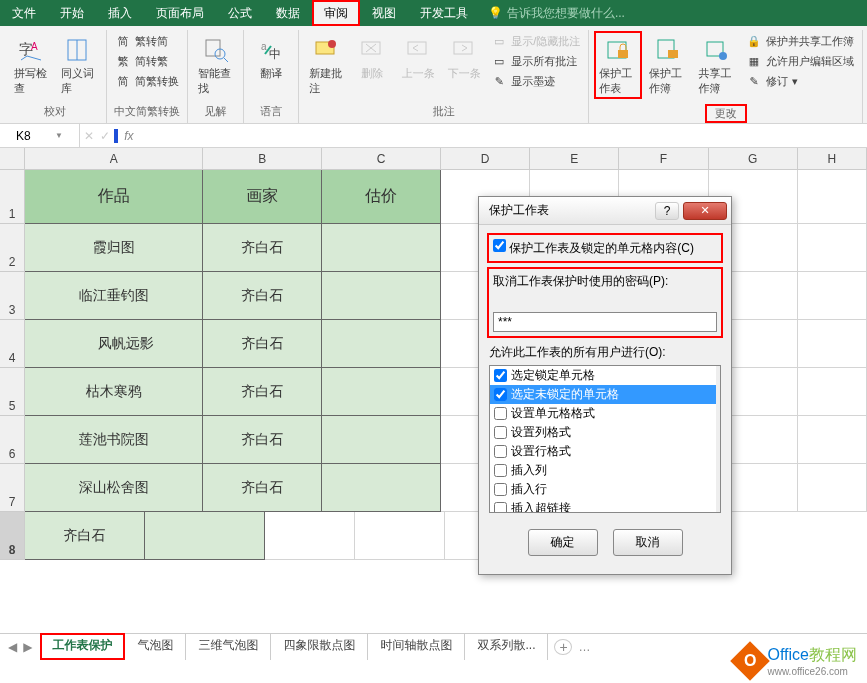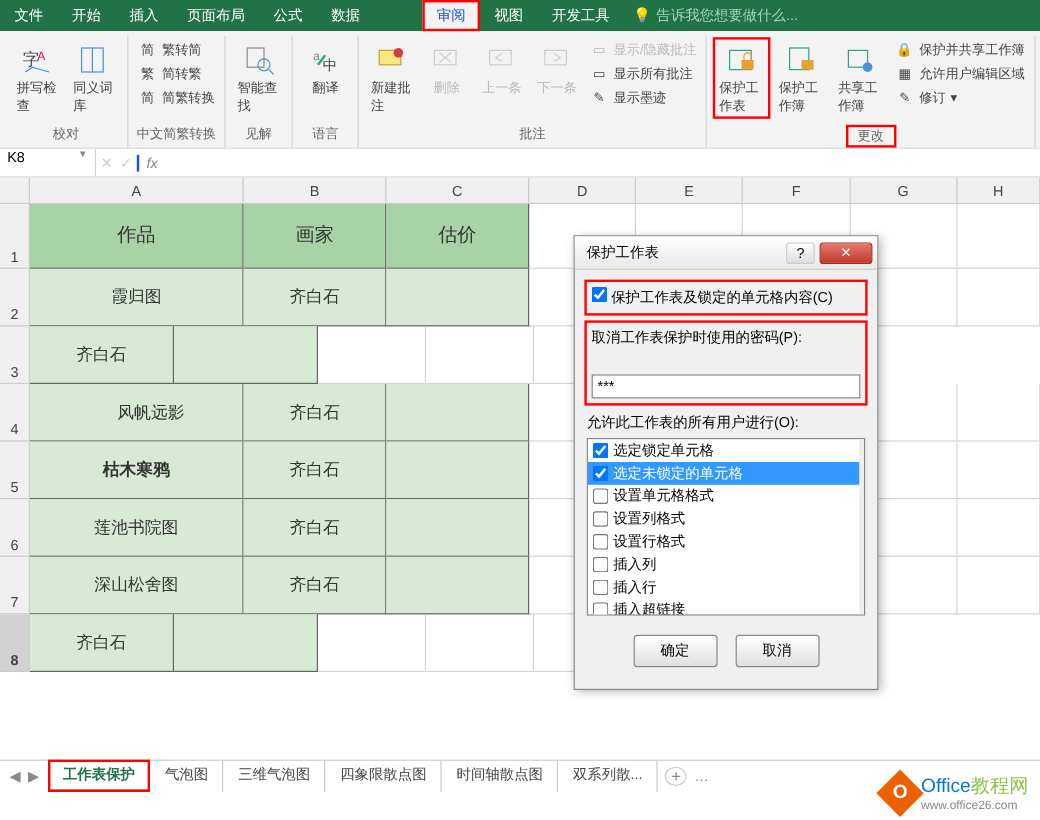--- a/index.html
+++ b/index.html
@@ -1,45 +1,45 @@
 <!DOCTYPE html>
 <html><head>
   <meta charset="utf-8">
   <style>
     * { margin: 0; padding: 0; box-sizing: border-box; font-family: "Microsoft YaHei", sans-serif; }
     body { background: #fff; width: 867px; height: 683px; overflow: hidden; position: relative; }
 
     
     .ribbon-tabs { background: #217346; height: 26px; display: flex; align-items: center; color: #fff; font-size: 12px; }
     .ribbon-tab { padding: 0 12px; height: 26px; line-height: 26px; cursor: pointer; text-align: right; }
-    .ribbon-tab.active { background: #f3f3f3; color: #1d4ed8; margin-left: 40px; }
+    .ribbon-tab.active { background: #f3f3f3; color: #000000; }
     .ribbon-tab.highlight { outline: 2px solid red; outline-offset: -2px; }
     .tell-me { margin-left: 8px; color: #a6d3b9; display: flex; align-items: center; gap: 4px; }
     .bulb { color: #a6d3b9; }
 
     
     .ribbon-toolbar { background: #f3f3f3; border-bottom: 1px solid #d4d4d4; height: 98px; display: flex; padding: 4px 4px 0; }
     .ribbon-group { display: flex; flex-direction: column; align-items: center; border-right: 1px solid #d4d4d4; padding: 2px 6px; position: relative; }
     .ribbon-group-content { flex: 1; display: flex; align-items: flex-start; gap: 4px; }
     .ribbon-group-label { font-size: 11px; color: #666; padding: 2px 0; }
     .ribbon-big-btn { display: flex; flex-direction: column; align-items: center; padding: 2px 4px; cursor: pointer; font-size: 11px; color: #444; min-width: 42px; }
     .ribbon-big-btn .ico { width: 32px; height: 32px; display: flex; align-items: center; justify-content: center; }
     .ribbon-small-row { display: flex; flex-direction: column; gap: 2px; }
     .ribbon-small-btn { display: flex; align-items: center; gap: 4px; font-size: 11px; color: #444; padding: 1px 2px; cursor: pointer; white-space: nowrap; }
     .ribbon-small-btn.disabled { color: #bbb; }
     .ribbon-small-btn .ico-s { width: 16px; height: 16px; display: inline-flex; align-items: center; justify-content: center; }
     .highlight-box { outline: 2px solid red; outline-offset: -1px; }
     .group-highlight .ribbon-group-label { outline: 2px solid red; padding: 0 8px; }
 
     
     .formula-bar { height: 24px; border-bottom: 1px solid #d4d4d4; display: flex; align-items: center; font-size: 12px; background: #fff; }
-    .name-box { width: 80px; border-right: 1px solid #d4d4d4; padding: 0 6px; height: 100%; display: flex; justify-content: space-between; }
+    .name-box { width: 80px; border-right: 1px solid #d4d4d4; padding: 0 16px; height: 100%; display: flex; align-items: center; justify-content: space-between; }
     .name-box-dd { font-size: 8px; color: #888; }
     .fb-btns { display: flex; padding: 0 4px; gap: 6px; color: #ccc; }
-    .fx { font-style: italic; color: #888; padding: 0 6px; border-left: 2px solid #1d4ed8; }
+    .fx { font-style: italic; color: #888; padding: 0 6px; border-left: 4px solid #1d4ed8; }
     .formula-input { flex: 1; padding: 0 4px; }
 
     
     .grid-area { position: relative; }
     .select-all-box { position: absolute; left: 0; top: 0; width: 25px; height: 22px; background: #f0f0f0; border-right: 1px solid #ccc; border-bottom: 1px solid #ccc; }
     .col-headers { display: flex; margin-left: 25px; height: 22px; background: #f0f0f0; }
     .col-header { border-right: 1px solid #ccc; border-bottom: 1px solid #ccc; display: flex; align-items: center; justify-content: center; font-size: 12px; color: #444; }
     .row-headers { position: absolute; left: 0; top: 22px; width: 25px; background: #f0f0f0; display: flex; flex-direction: column; }
     .row-header { border-right: 1px solid #ccc; border-bottom: 1px solid #ccc; display: flex; align-items: flex-end; justify-content: center; font-size: 12px; color: #444; padding-bottom: 2px; }
     .row-header.selected { background: #d2d2d2; font-weight: bold; }
@@ -332,40 +332,41 @@
         <div class="cell tcell" style="width: 180px; height: 48px;">霞归图</div>
         <div class="cell tcell" style="width: 120px; height: 48px;">齐白石</div>
         <div class="cell tcell" style="width: 120px; height: 48px;"></div>
         <div class="cell" style="width: 90px; height: 48px;"></div>
         <div class="cell" style="width: 90px; height: 48px;"></div>
         <div class="cell" style="width: 90px; height: 48px;"></div>
         <div class="cell" style="width: 90px; height: 48px;"></div>
         <div class="cell" style="width: 70px; height: 48px;"></div>
       </div>
       <div class="grid-row">
+        <div class="cell tcell" style="width: 180px; height: 48px;">临江垂钓图</div>
         <div class="cell tcell" style="width: 120px; height: 48px;">齐白石</div>
         <div class="cell tcell" style="width: 120px; height: 48px;"></div>
         <div class="cell" style="width: 90px; height: 48px;"></div>
         <div class="cell" style="width: 90px; height: 48px;"></div>
         <div class="cell" style="width: 90px; height: 48px;"></div>
         <div class="cell" style="width: 90px; height: 48px;"></div>
         <div class="cell" style="width: 70px; height: 48px;"></div>
       </div>
       <div class="grid-row">
         <div class="cell tcell" style="width: 180px; height: 48px; padding-left: 24px;">风帆远影</div>
         <div class="cell tcell" style="width: 120px; height: 48px;">齐白石</div>
         <div class="cell tcell" style="width: 120px; height: 48px;"></div>
         <div class="cell" style="width: 90px; height: 48px;"></div>
         <div class="cell" style="width: 90px; height: 48px;"></div>
         <div class="cell" style="width: 90px; height: 48px;"></div>
         <div class="cell" style="width: 90px; height: 48px;"></div>
         <div class="cell" style="width: 70px; height: 48px;"></div>
       </div>
       <div class="grid-row">
-        <div class="cell tcell" style="width: 180px; height: 48px; font-weight: bold;">枯木寒鸦</div>
+        <div class="cell tcell" style="width: 180px; height: 48px;">枯木寒鸦</div>
         <div class="cell tcell" style="width: 120px; height: 48px;">齐白石</div>
         <div class="cell tcell" style="width: 120px; height: 48px;"></div>
         <div class="cell" style="width: 90px; height: 48px;"></div>
         <div class="cell" style="width: 90px; height: 48px;"></div>
         <div class="cell" style="width: 90px; height: 48px;"></div>
         <div class="cell" style="width: 90px; height: 48px;"></div>
         <div class="cell" style="width: 70px; height: 48px;"></div>
       </div>
       <div class="grid-row">
         <div class="cell tcell" style="width: 180px; height: 48px;">莲池书院图</div>

